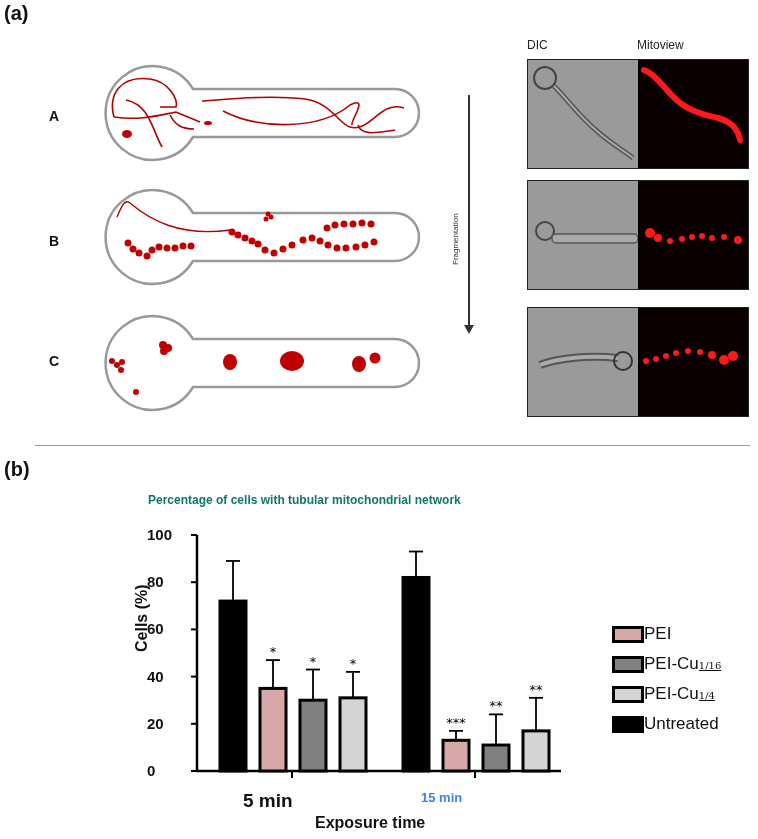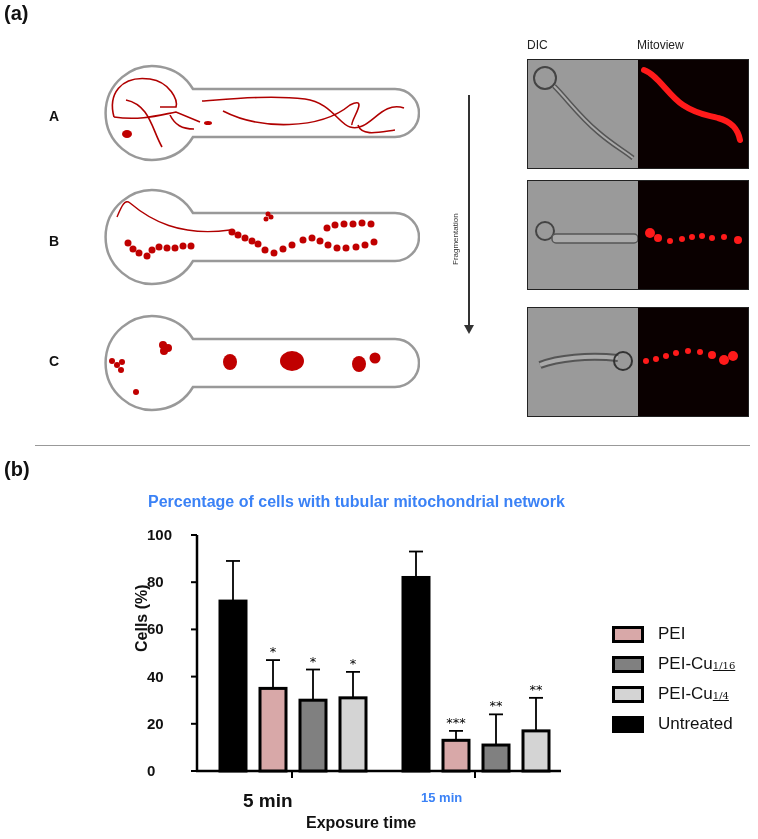--- a/index.html
+++ b/index.html
@@ -6,23 +6,23 @@
   body{width:758px;height:839px;position:relative;overflow:hidden;font-family:"Liberation Sans",sans-serif;}
   .abs{position:absolute;}
   .panel-label{font-weight:bold;font-size:20px;color:#111;}
   .row-label{font-weight:bold;font-size:14px;color:#111;}
   .col-head{font-size:12px;color:#222;width:110px;}
   .micro{position:absolute;border:1px solid #222;width:220px;height:108px;display:flex;}
   .dic{width:110px;height:108px;background:#9a9a9a;position:relative;overflow:hidden;}
   .fluo{width:110px;height:108px;background:#0a0000;position:relative;overflow:hidden;}
   .frag-text{font-size:8px;color:#333;transform:rotate(-90deg);transform-origin:left top;white-space:nowrap;}
   .divider{left:35px;top:445px;width:715px;height:1px;background:#999;}
-  .chart-title{font-weight:bold;font-size:16px;color:#3b82f6;}
+  .chart-title{font-weight:bold;font-size:12px;color:#0f766e;}
   .tick-lbl{font-weight:bold;font-size:15px;color:#111;text-align:left;width:40px;}
-  .legend-item{display:flex;align-items:center;gap:14px;font-size:17px;color:#111;position:absolute;left:612px;}
+  .legend-item{display:flex;align-items:center;font-size:17px;color:#111;position:absolute;left:612px;}
   .legend-swatch{width:26px;height:11px;border:3px solid #000;box-sizing:content-box;}
   .sub{font-family:"DejaVu Serif",serif;font-size:10px;text-decoration:underline;}
 </style>
 </head>
 <body>
 
 <div class="abs panel-label" style="left:4px;top:2px;">(a)</div>
 
 <div class="abs row-label" style="left:49px;top:108px;">A</div>
 <div class="abs row-label" style="left:49px;top:233px;">B</div>
@@ -226,21 +226,21 @@
     <rect x="483" y="745.04" width="26" height="25.960000000000036" fill="#808080" stroke="#000" stroke-width="3"></rect>
     <text x="496" y="710.36" text-anchor="middle" font-size="13" font-family="DejaVu Sans, sans-serif" fill="#000">**</text>
     <line x1="536" y1="730.88" x2="536" y2="697.84" stroke="#000" stroke-width="1.8"></line>
     <line x1="529" y1="697.84" x2="543" y2="697.84" stroke="#000" stroke-width="1.8"></line>
     <rect x="523" y="730.88" width="26" height="40.120000000000005" fill="#d4d4d4" stroke="#000" stroke-width="3"></rect>
     <text x="536" y="693.84" text-anchor="middle" font-size="13" font-family="DejaVu Sans, sans-serif" fill="#000">**</text>
   </svg>
 
 <div class="abs" style="left:243px;top:790px;font-weight:bold;font-size:19px;color:#111;">5 min</div>
 <div class="abs" style="left:421px;top:790px;font-weight:bold;font-size:13px;color:#3b82f6;">15 min</div>
-<div class="abs" style="left:306px;top:814px;font-weight:bold;font-size:16px;color:#111;">Exposure time</div>
+<div class="abs" style="left:315px;top:814px;font-weight:bold;font-size:16px;color:#111;">Exposure time</div>
 
 <div class="legend-item" style="top:624px;">
   <span class="legend-swatch" style="background:#d8a8a8;"></span>
   <span>PEI</span>
 </div>
 <div class="legend-item" style="top:654px;">
   <span class="legend-swatch" style="background:#808080;"></span>
   <span><span>PEI-Cu</span><span class="sub">1/16</span></span>
 </div>
 <div class="legend-item" style="top:684px;">

